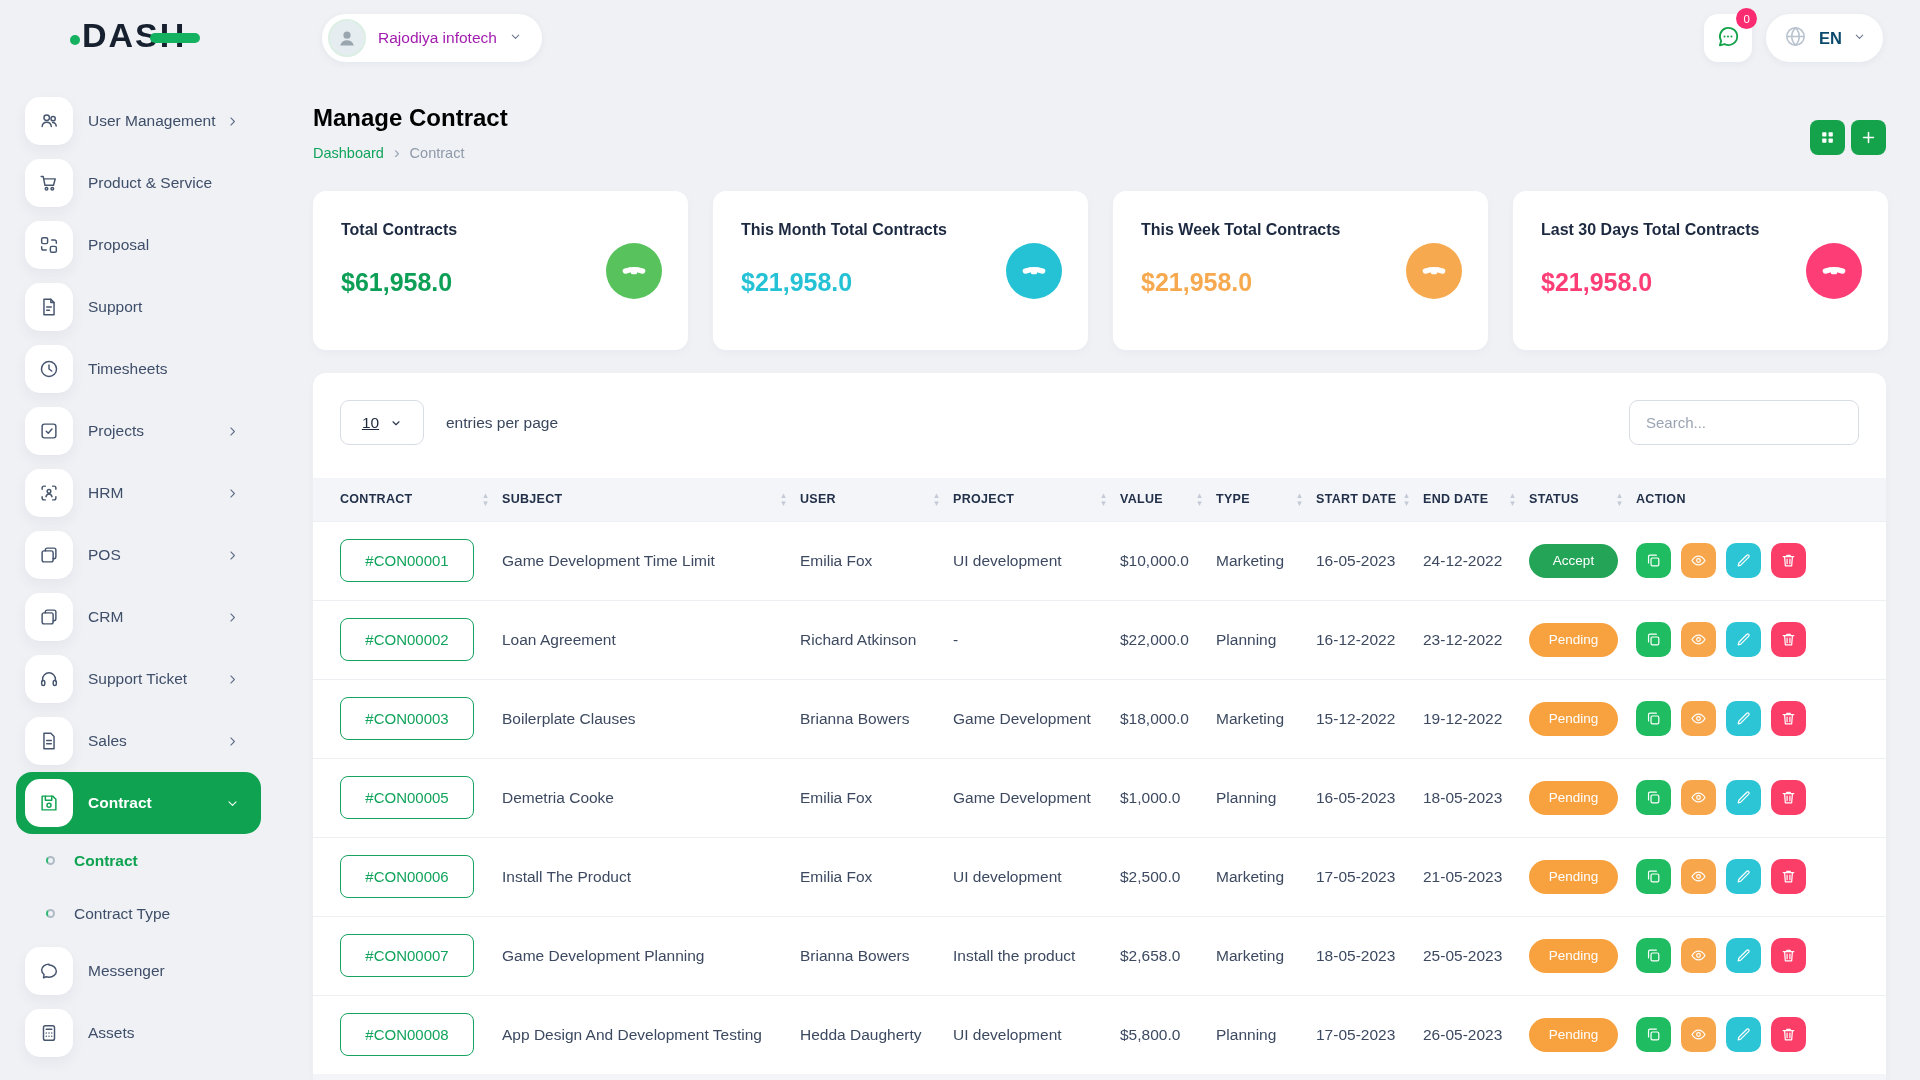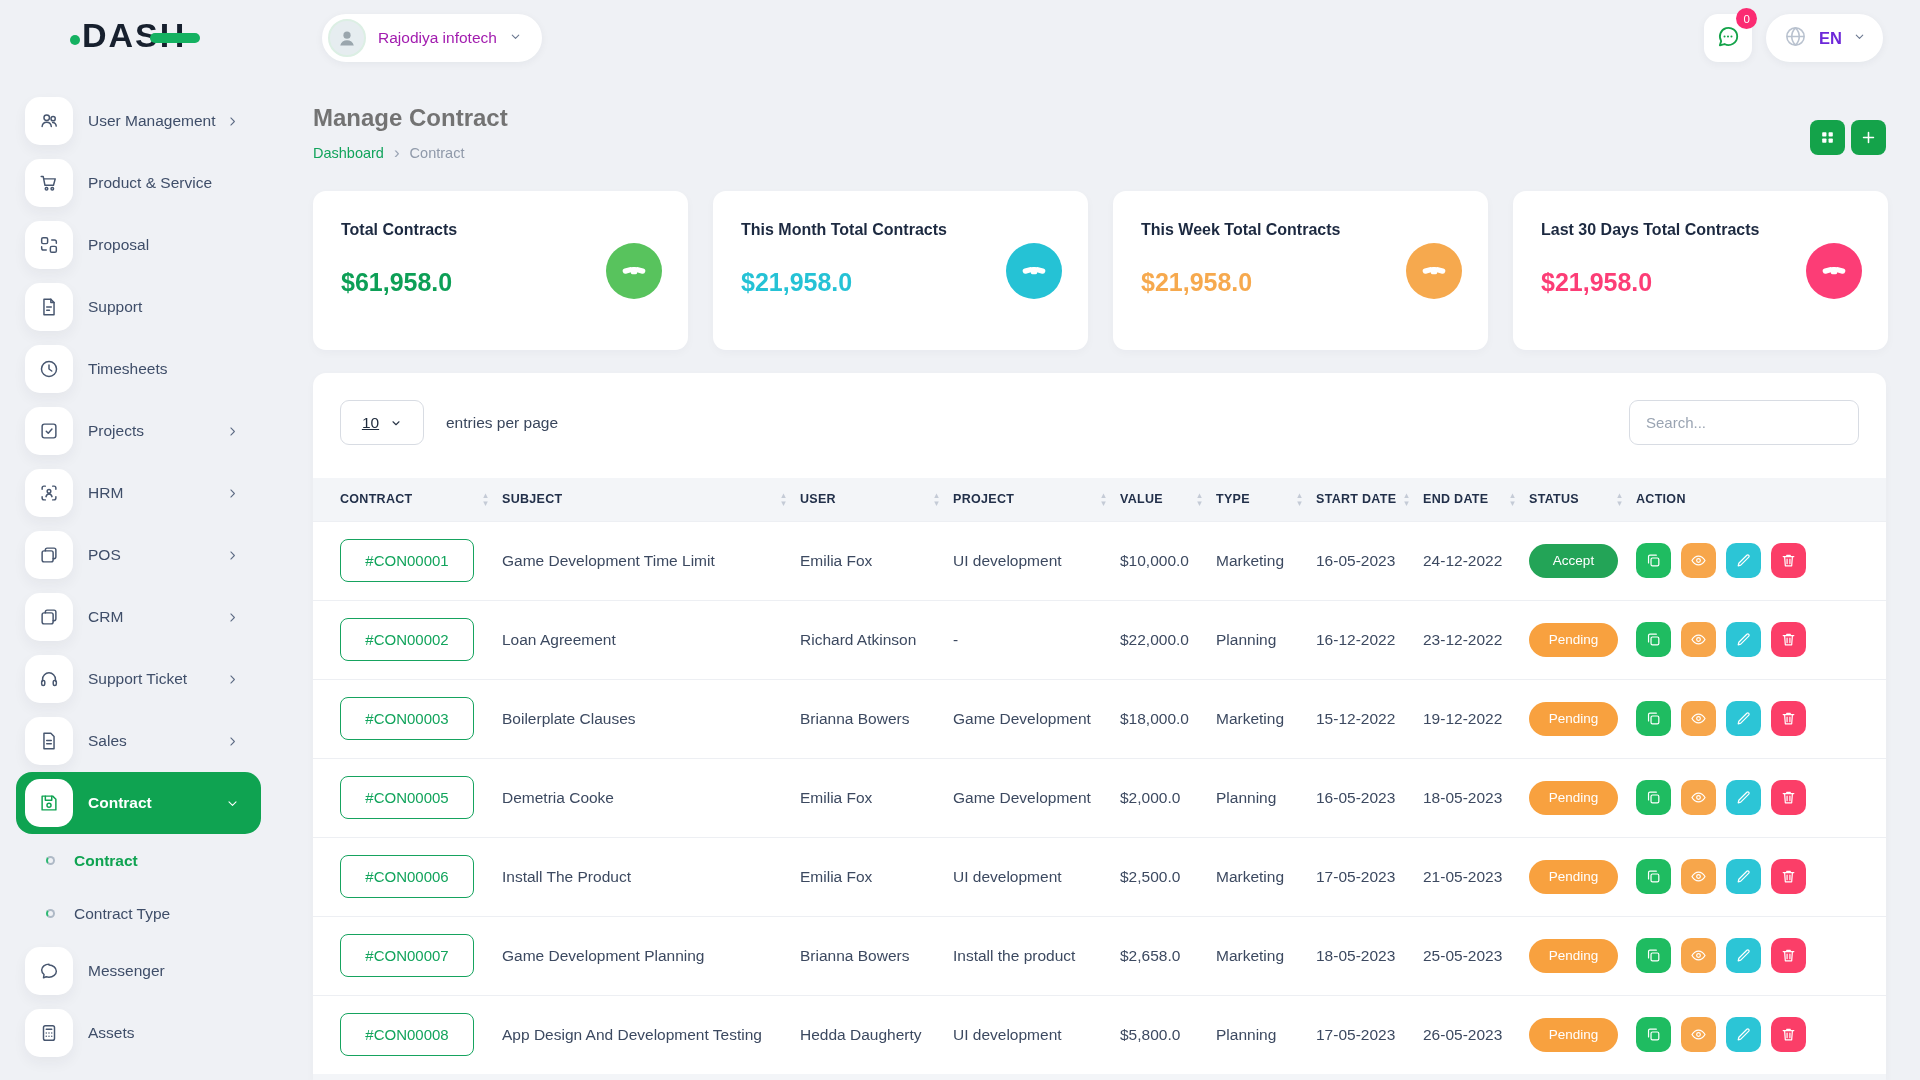--- a/index.html
+++ b/index.html
@@ -22,41 +22,41 @@
   .sm-chevron svg { width:13px; height:13px; fill:none; stroke:#6b7890; stroke-width:2; stroke-linecap:round; stroke-linejoin:round; }
   .topbar-right { position:absolute; right:37px; top:14px; display:flex; gap:14px; align-items:center; }
   .chat-btn { position:relative; width:48px; height:48px; border-radius:14px; background:#fff; border:none;
     display:flex; align-items:center; justify-content:center; box-shadow:0 2px 8px rgba(20,30,50,.05); cursor:pointer; }
   .chat-btn svg { width:26px; height:26px; }
   .chat-badge { position:absolute; top:-6px; right:-5px; min-width:21px; height:21px; padding:0 5px; border-radius:11px;
     background:#fb2b72; color:#fff; font-size:11.5px; display:flex; align-items:center; justify-content:center; }
   .lang-pill { height:48px; background:#fff; border-radius:26px; display:flex; align-items:center; padding:0 17px;
     gap:11px; box-shadow:0 2px 8px rgba(20,30,50,.05); cursor:pointer; }
   .lang-pill .globe svg { width:25px; height:25px; }
-  .lang-code { color:#6d28d9; font-size:16.5px; font-weight:600; }
+  .lang-code { color:#0c4a6e; font-size:16.5px; font-weight:600; }
   
   .sidebar { position:absolute; left:0; top:76px; width:263px; bottom:0; }
   #sidebar-menu { padding-top:14px; }
   .menu-item { position:relative; height:62px; display:flex; align-items:center; padding-left:25px; cursor:pointer; }
   .icon-box { width:48px; height:48px; background:#fff; border-radius:15px; flex:none; color:#47566f;
     display:flex; align-items:center; justify-content:center; box-shadow:0 6px 14px rgba(30,40,60,.05); }
   .icon-box svg { width:22px; height:22px; fill:none; stroke:currentColor; stroke-width:1.6; stroke-linecap:round; stroke-linejoin:round; }
   .menu-label { margin-left:15px; font-size:15.5px; color:#3f4e69; }
   .menu-chevron { position:absolute; right:24px; display:flex; color:#5d6b84; }
   .menu-chevron svg { width:13px; height:13px; fill:none; stroke:currentColor; stroke-width:2; stroke-linecap:round; stroke-linejoin:round; }
   .menu-item.active { background:#0fa351; border-radius:16px; margin-left:16px; margin-right:2px; padding-left:9px; }
   .menu-item.active .icon-box { color:#0fa351; box-shadow:none; }
   .menu-item.active .menu-label { color:#fff; font-weight:700; }
   .menu-item.active .menu-chevron { color:#fff; right:22px; }
   .submenu-item { height:53px; display:flex; align-items:center; padding-left:46px; cursor:pointer; }
   .sub-bullet { width:9px; height:9px; border-radius:50%; border:2px solid #aeb9c6; border-left-color:#2eb873; margin-right:19px; flex:none; }
   .submenu-label { font-size:15.5px; color:#3f4e69; }
   .submenu-item.active .submenu-label { color:#0fa351; font-weight:700; }
   
-  .page-title { position:absolute; left:313px; top:104px; margin:0; font-size:24px; font-weight:700; color:#737373; }
+  .page-title { position:absolute; left:313px; top:104px; margin:0; font-size:24px; font-weight:700; color:#000000; }
   .breadcrumb { position:absolute; left:313px; top:144px; display:flex; align-items:center; gap:10px; font-size:14.5px; }
   .bc-link { color:#12a45c; cursor:pointer; }
   .bc-sep { color:#9aa4b4; font-size:17px; line-height:1; }
   .bc-current { color:#8f99a9; }
   .header-actions { position:absolute; right:34px; top:120px; display:flex; gap:6px; }
   .ha-btn { width:35px; height:35px; border-radius:8px; background:#14a34a; border:none; cursor:pointer;
     display:flex; align-items:center; justify-content:center; }
   .ha-btn svg { width:17px; height:17px; }
   
   .stats { position:absolute; left:313px; top:191px; display:flex; gap:25px; }
@@ -625,21 +625,21 @@
                   </span>
                 </button>
               </div>
             </td>
           </tr>
           <tr>
             <td><span class="contract-badge">#CON00005</span></td>
             <td><span>Demetria Cooke</span></td>
             <td><span>Emilia Fox</span></td>
             <td><span>Game Development</span></td>
-            <td><span>$2,000.0</span></td>
+            <td><span>$1,000.0</span></td>
             <td><span>Planning</span></td>
             <td><span>16-05-2023</span></td>
             <td><span>18-05-2023</span></td>
             <td><span class="status-pill" style="background: rgb(248, 161, 63);">Pending</span></td>
             <td>
               <div class="actions">
                 <button class="action-btn" style="background: rgb(31, 188, 97);">
                   <span style="display: flex;">
                     <svg viewBox="0 0 24 24">
                       <rect x="8.5" y="8.5" width="11" height="11" rx="2"></rect>

